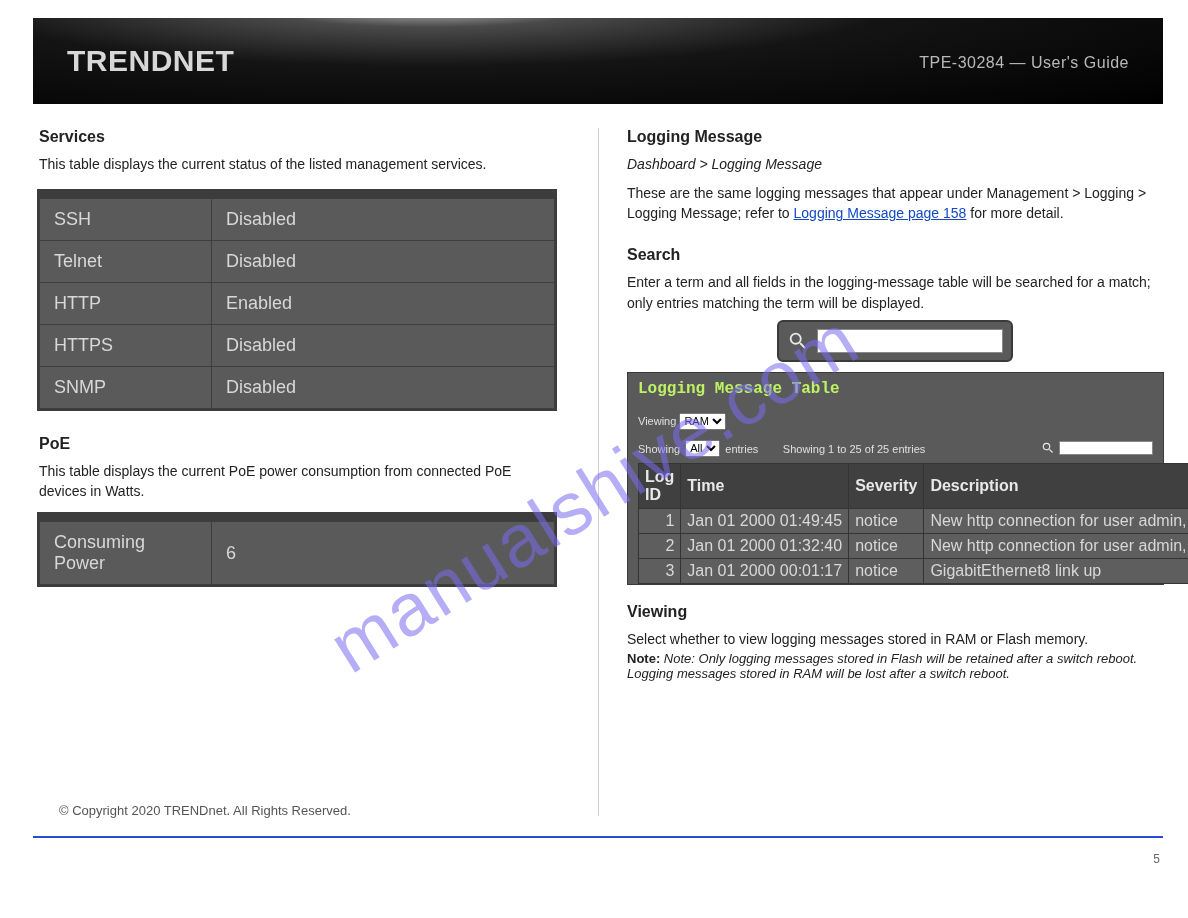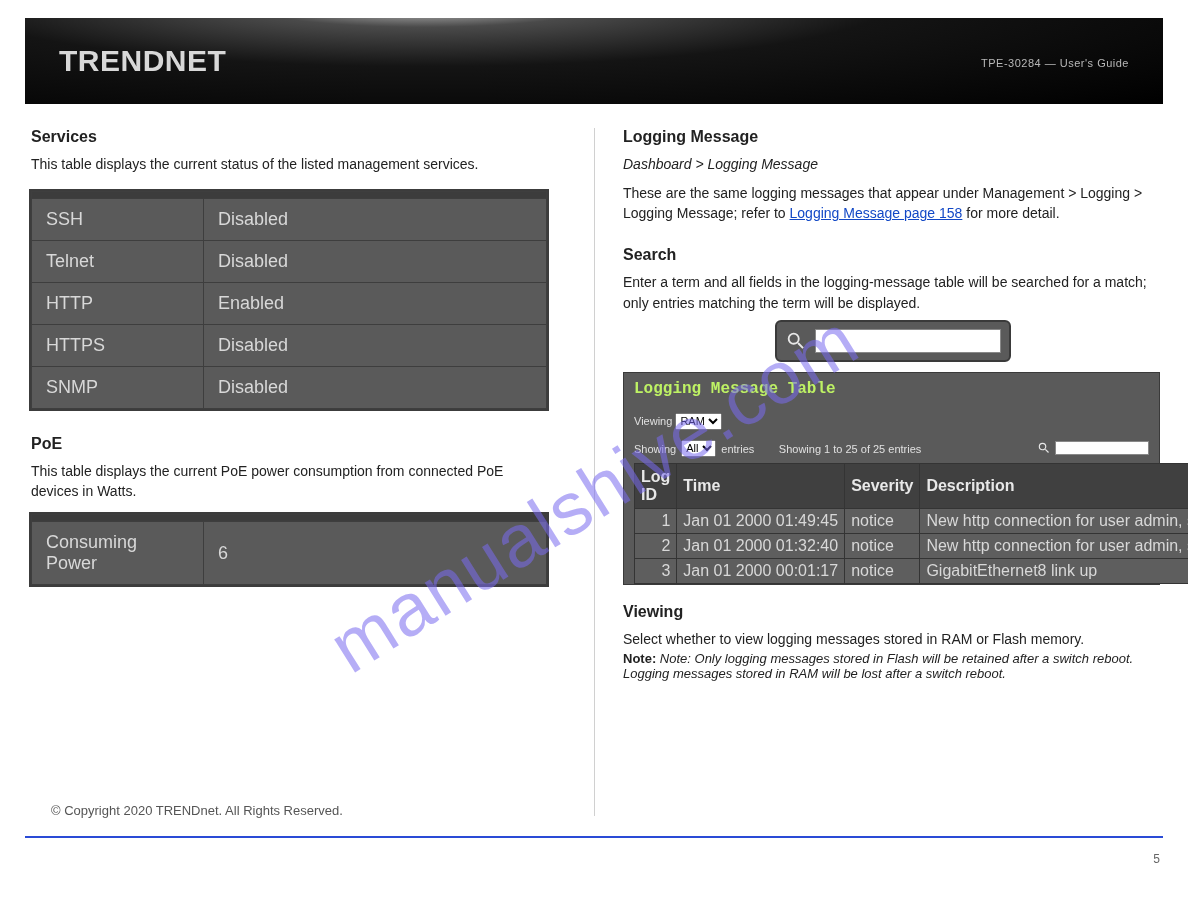--- a/index.html
+++ b/index.html
@@ -1,32 +1,32 @@
 <!DOCTYPE html>
 <html><head>
 <meta charset="utf-8">
 <style>
   * { box-sizing: border-box; margin: 0; padding: 0; }
   html, body { width: 1188px; height: 918px; font-family: Arial, Helvetica, sans-serif; background: #fff; color: #222; }
-  .page { width: 1188px; position: relative; }
+  .page { width: 1188px; position: relative; padding-left: 8px; }
 
   
   .banner {
     margin: 18px 25px 0 25px;
     height: 86px;
     background: radial-gradient(farthest-corner at 35% -20%, #e8e8e8 0%, #4a4a4a 18%, #141414 45%, #000 100%);
     position: relative;
     display: flex;
     align-items: center;
     justify-content: space-between;
     padding: 0 34px;
     color: #e6e6e6;
   }
   .brand { font-size: 30px; font-weight: bold; letter-spacing: 0.5px; color: #d8d8d8; }
-  .model { font-size: 11px; color: #b8b8b8; margin-top: 4px; letter-spacing: 0.5px; }
+  .model { font-size: 16px; color: #b8b8b8; margin-top: 4px; letter-spacing: 0.5px; }
 
   
   .columns { display: flex; margin: 24px 25px 0 25px; height: 688px; }
   .col { width: 50%; padding-right: 30px; padding-left: 30px; position: relative; }
   .col-left { padding-left: 6px; padding-right: 40px; }
   .col-right { border-left: 1px solid #d0d0d0; padding-left: 28px; padding-right: 0; }
 
   h4.sec { font-size: 16px; font-weight: bold; margin-bottom: 8px; }
   .body-text { font-size: 14px; line-height: 1.48; }
   a.hyper { color: #1248c6; text-decoration: underline; }

